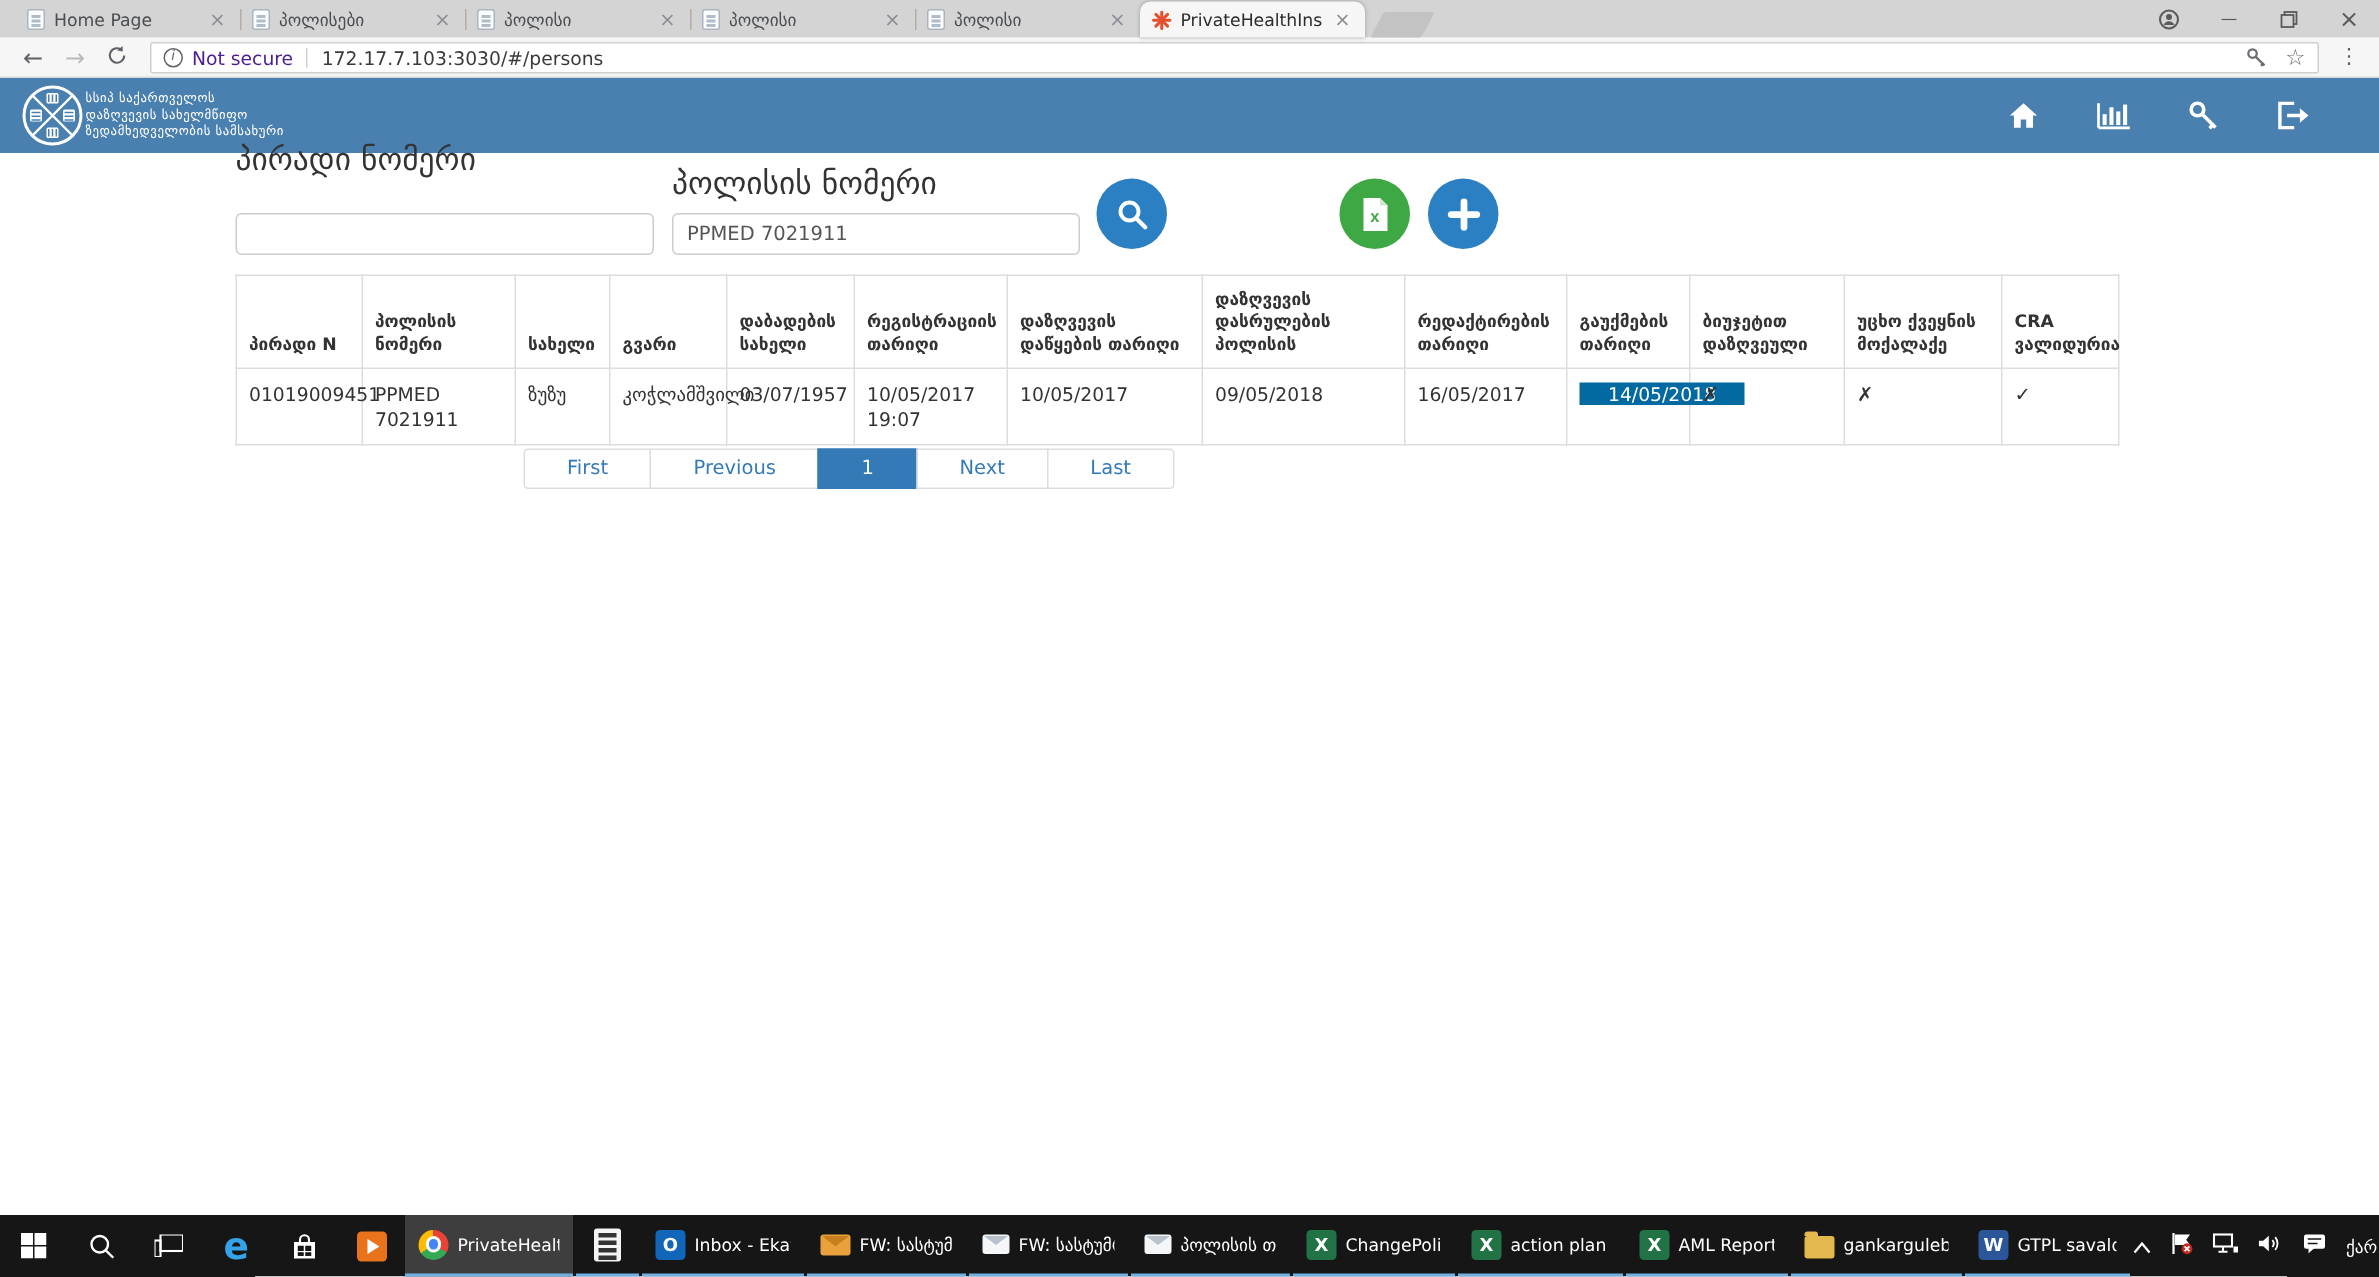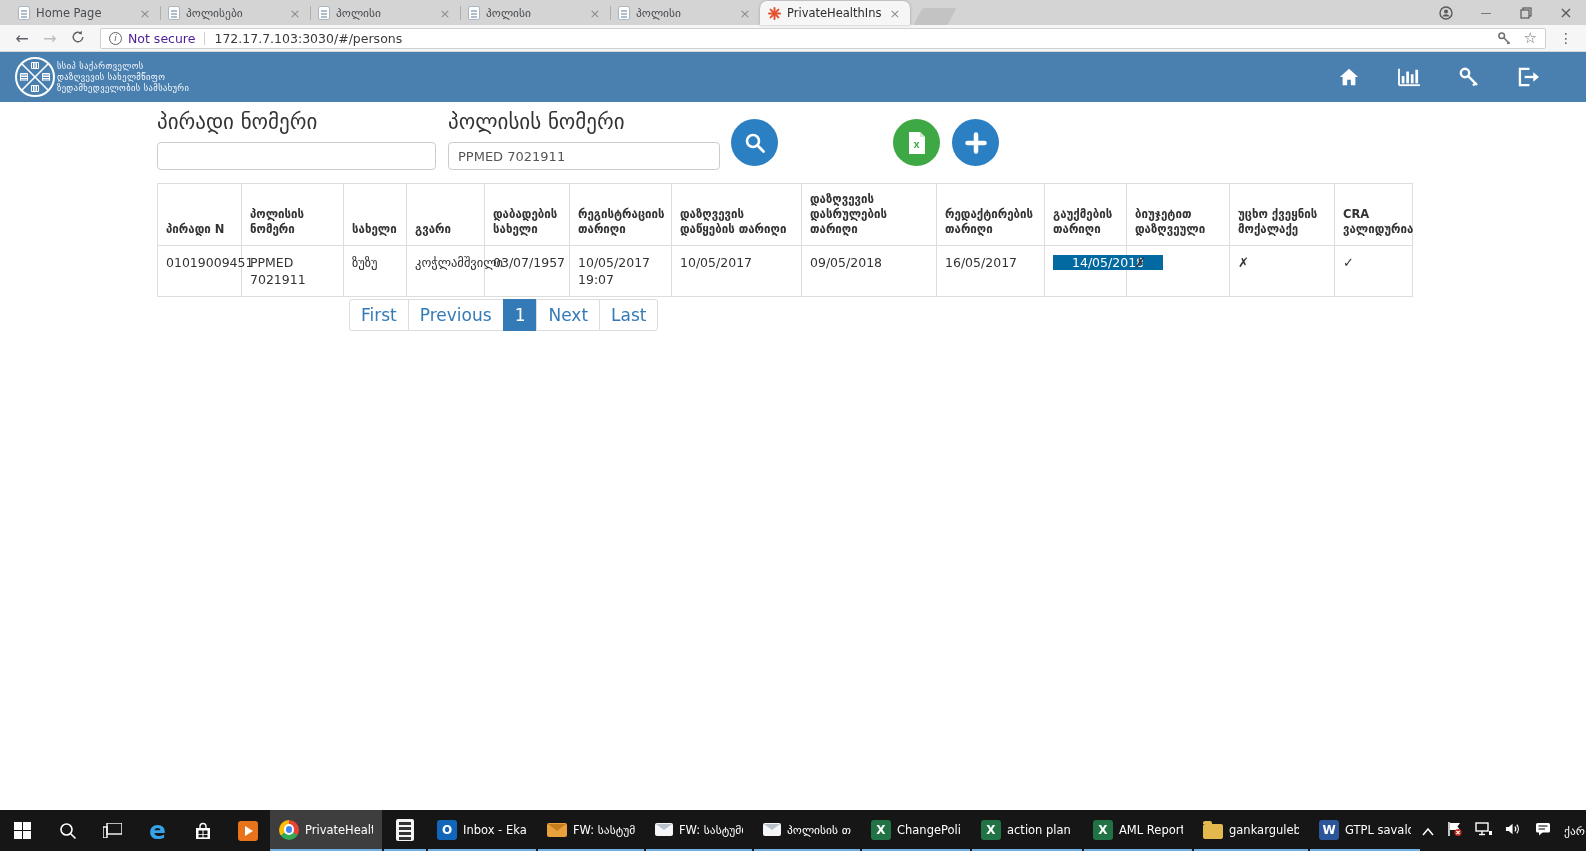--- a/index.html
+++ b/index.html
@@ -50,21 +50,21 @@
   .c-green { background:#3ea844; }
 
   table.persons { position:absolute; left:157px; top:183px; width:1255px; border-collapse:collapse; table-layout:fixed; }
   .persons th, .persons td { border:1px solid #ddd; padding:8px; text-align:left; font-weight:normal; }
   .persons th { font-size:11.5px; font-weight:bold; color:#333; vertical-align:bottom; line-height:15px; height:46px; }
   .persons td { font-size:12.5px; color:#333; vertical-align:top; height:45px; line-height:17px; }
   .bool-mark { font-weight:bold; font-size:13px; }
   .sel-date { background:#0369a1; color:#fff; padding:0 19px; }
 
   .pagination { position:absolute; left:349px; top:299px; display:flex; }
-  .pg-btn { border:1px solid #ddd; background:#fff; color:#337ab7; font-size:17px; padding:5px 11px; margin-left:-1px; font-family:"DejaVu Sans",sans-serif; }
+  .pg-btn { border:1px solid #ddd; background:#fff; color:#337ab7; font-size:13px; padding:5px 28px; margin-left:-1px; font-family:"DejaVu Sans",sans-serif; }
   .pg-btn:first-child { margin-left:0; border-radius:3px 0 0 3px; }
   .pg-btn:last-child { border-radius:0 3px 3px 0; }
   .pg-btn.active { background:#337ab7; border-color:#337ab7; color:#fff; }
 
   
   .taskbar { position:absolute; left:0; bottom:0; width:1586px; height:41px; background:#161616; display:flex; align-items:stretch; }
   .tb-btn { width:45px; flex:none; display:flex; align-items:center; justify-content:center; }
   .tb-win { flex:none; display:flex; align-items:center; gap:6px; padding:0 9px; margin-right:2px; border-bottom:2px solid #6fb1e4; color:#fff; font-size:11.5px; overflow:hidden; }
   .tb-win.active { background:#3e3e3e; }
   .tb-label { white-space:nowrap; overflow:hidden; }
@@ -241,21 +241,21 @@
     <span>
       <svg width="23" height="20" viewBox="0 0 24 21">
           <path d="M13 2 H3 V19 H13" fill="none" stroke="#fff" stroke-width="2.4"></path>
           <line x1="8" y1="10.5" x2="20" y2="10.5" stroke="#fff" stroke-width="2.4"></line>
           <polygon points="17,5.5 23,10.5 17,15.5" fill="#fff"></polygon>
         </svg>
     </span>
   </div>
 </div>
 
-<div class="field-label" style="left:157px; top:110px;">პირადი ნომერი</div>
+<div class="field-label" style="left:157px; top:94px;">პირადი ნომერი</div>
 <div class="field-label" style="left:448px; top:110px;">პოლისის ნომერი</div>
 
 <input class="txt-input" style="left: 157px; top: 142px; width: 279px;" value="">
 <input class="txt-input" style="left: 448px; top: 142px; width: 272px;" value="PPMED 7021911">
 
 <button class="circle-btn c-blue" style="left:731px; top:119px;">
   <svg width="24" height="24" viewBox="0 0 24 24">
       <circle cx="10" cy="10" r="6" fill="none" stroke="#fff" stroke-width="2.6"></circle>
       <line x1="14.6" y1="14.6" x2="20.5" y2="20.5" stroke="#fff" stroke-width="2.8" stroke-linecap="round"></line>
     </svg>
@@ -294,21 +294,21 @@
   </colgroup>
   <thead>
     <tr>
       <th>პირადი N</th>
       <th>პოლისის ნომერი</th>
       <th>სახელი</th>
       <th>გვარი</th>
       <th>დაბადების სახელი</th>
       <th>რეგისტრაციის თარიღი</th>
       <th>დაზღვევის დაწყების თარიღი</th>
-      <th>დაზღვევის დასრულების თარიღი</th>
+      <th>დაზღვევის დასრულების პოლისის</th>
       <th>რედაქტირების თარიღი</th>
       <th>გაუქმების თარიღი</th>
       <th>ბიუჯეტით დაზღვეული</th>
       <th>უცხო ქვეყნის მოქალაქე</th>
       <th>CRA ვალიდურია</th>
     </tr>
   </thead>
   <tbody>
     <tr>
       <td>01019009451</td>

